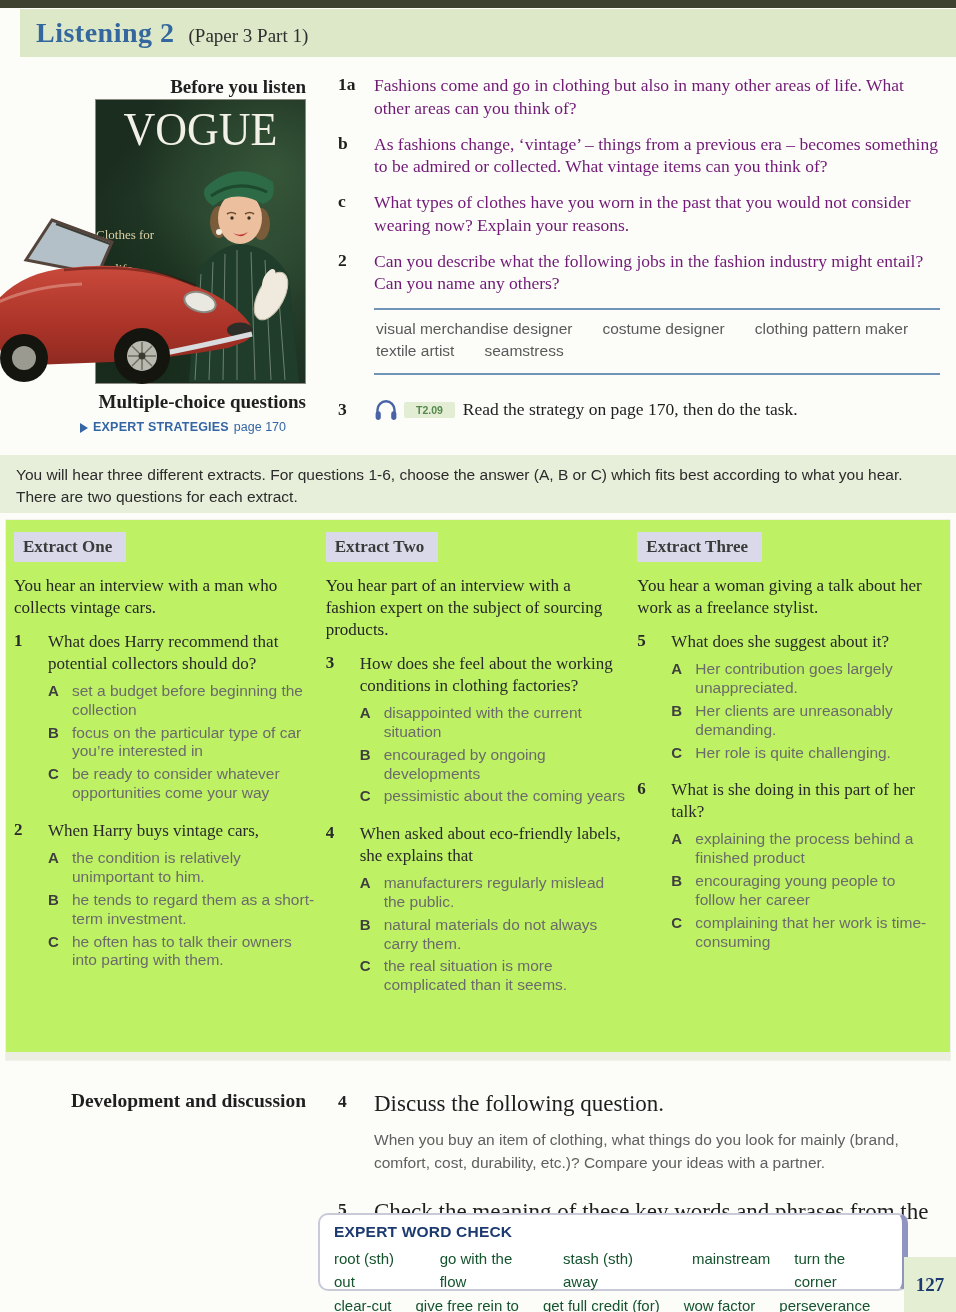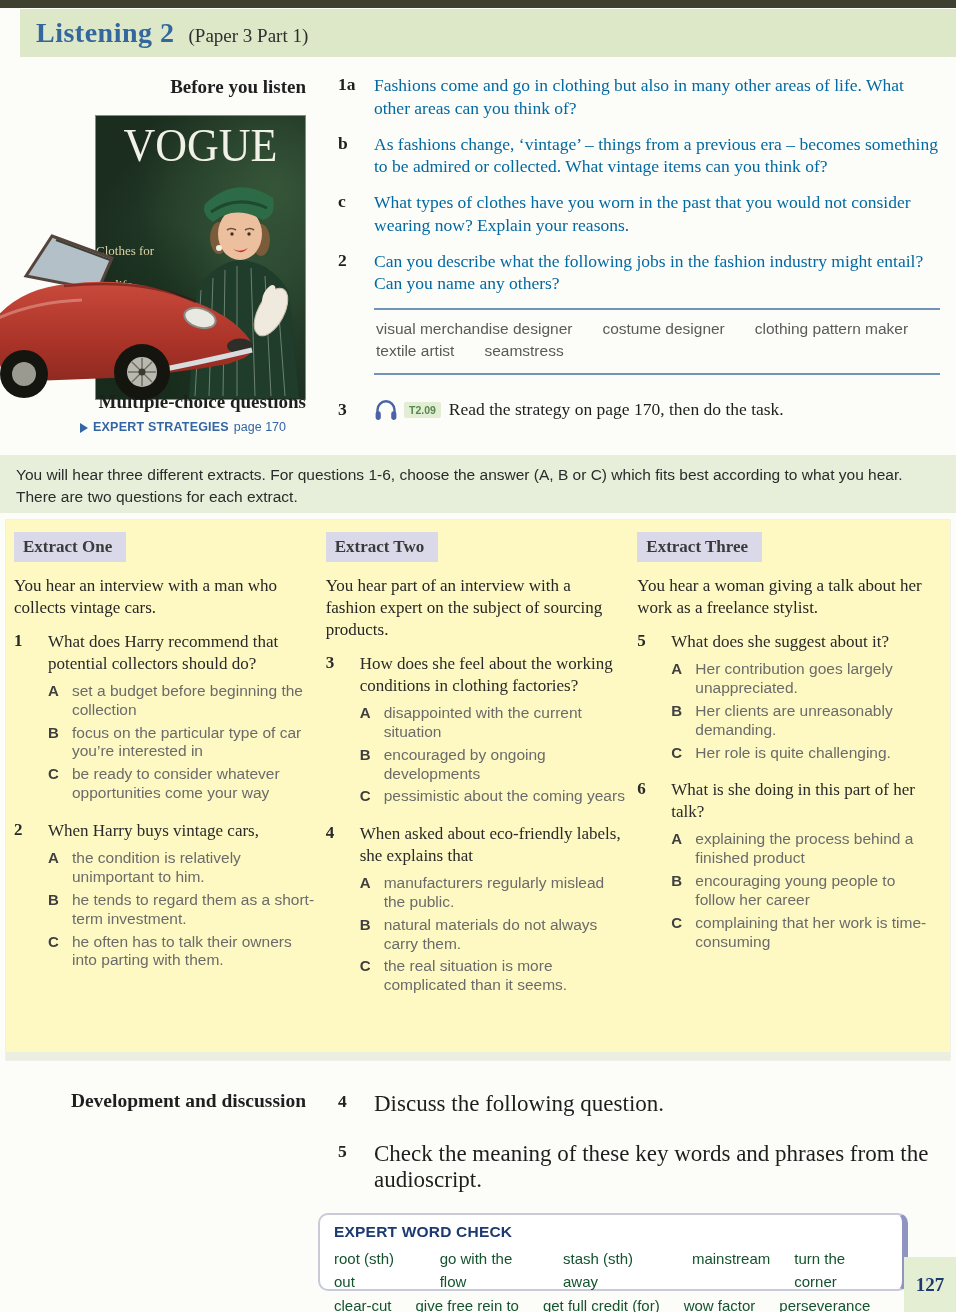--- a/index.html
+++ b/index.html
@@ -34,21 +34,21 @@
   }
   .strategies-line .arrow {
     display:inline-block; width:0; height:0; vertical-align:middle;
     border-left:8px solid #3465a4; border-top:5px solid transparent; border-bottom:5px solid transparent;
     margin-right:5px;
   }
   .strategies-line .strat-label { font-weight:bold; letter-spacing:.2px; }
   .strategies-line .strat-page { margin-left:5px; }
 
   
-  .montage { position:absolute; left:0; top:98px; width:312px; height:300px;margin-top:16px; }
+  .montage { position:absolute; left:0; top:98px; width:312px; height:300px; }
   .vogue-cover {
     position:absolute; left:96px; top:2px; width:209px; height:283px;
     background:
       radial-gradient(circle at 20% 80%, rgba(20,40,24,.9), rgba(20,40,24,0) 45%),
       radial-gradient(circle at 85% 25%, rgba(58,92,60,.8), rgba(58,92,60,0) 50%),
       radial-gradient(circle at 70% 55%, #2c4a33, #1b2d1f 75%);
     overflow:hidden; box-shadow:0 0 0 1px #8a8a80;
   }
   .vogue-masthead {
     position:absolute; top:4px; left:0; right:0; text-align:center;
@@ -60,49 +60,49 @@
     font-size:13px; color:#ddd2a6; line-height:2.6;
   }
   .vogue-tagline span { display:block; }
   .woman-svg { position:absolute; right:2px; top:44px; z-index:2; }
   .car-svg { position:absolute; left:-8px; top:108px; z-index:4; }
 
   
   .intro-items { position:absolute; left:338px; top:74px; width:602px; }
   .q-item { display:flex; margin-bottom:13px; }
   .q-item .num { width:36px; flex:0 0 36px; font-weight:bold; font-size:17.5px; color:#1e1e1e; }
-  .q-item .txt { flex:1; font-size:17.5px; line-height:1.3; color:#0369a1; }
+  .q-item .txt { flex:1; font-size:17.5px; line-height:1.3; color:#701a75; }
   .jobs-box {
     margin:6px 0 0 36px; width:566px;
     border-top:2px solid #7094b8; border-bottom:2px solid #7094b8;
     padding:8px 0 10px 2px;
   }
   .jobs-row { display:flex; gap:30px; font-family:"Liberation Sans", sans-serif;
     font-size:15.5px; color:#5a5a5a; line-height:1.45; }
   .task3-row { display:flex; align-items:center; margin-top:24px; }
   .task3-row .num { width:36px; flex:0 0 36px; font-weight:bold; font-size:17.5px; }
   .audio-badge {
     font-family:"Liberation Sans", sans-serif; font-size:10.5px; font-weight:bold;
-    color:#55884e; background:#e3edd3; border-radius:2px; padding:2px 5px; margin:0 8px 0 6px;
+    color:#55884e; background:#e3edd3; border-radius:2px; padding:2px 12px; margin:0 8px 0 6px;
   }
   .task3-row .txt { font-size:17.5px; color:#1e1e1e; }
 
   
   .instruction-banner {
     position:absolute; left:0; top:455px; width:956px; height:58px;
     background:#e7efda; padding:9px 18px 0 16px;
     font-family:"Liberation Sans", sans-serif; font-size:15.5px; color:#2b2b2b; line-height:1.45;
   }
 
   
   .extracts-panel {
     position:absolute; left:6px; top:520px; width:944px; height:540px;
-    background:#fef9c3; border-bottom:8px solid #ecEEe2; border-bottom:8px solid #eceee2;
+    background:#bef264; border-bottom:8px solid #ecEEe2; border-bottom:8px solid #eceee2;
     box-shadow:0 0 0 1px #f1f1ec;
-    display:flex; gap:11px; padding:12px 12px 0 8px;justify-content:flex-end;
+    display:flex; gap:11px; padding:12px 12px 0 8px;
   }
   .extract-col { flex:1 1 0; }
   .extract-chip {
     display:inline-block; background:#d9d9ea; color:#3a3a3a;
     font-size:17px; font-weight:bold; padding:5px 14px 5px 9px; margin-bottom:13px;
   }
   .extract-intro { font-size:17px; line-height:1.3; color:#262626; margin-bottom:12px; width:97%; }
   .mc-question { display:flex; margin-bottom:13px; }
   .mc-question .qnum { width:34px; flex:0 0 34px; font-weight:bold; font-size:17px; color:#2a2a2a; }
   .mc-question .qbody { flex:1; }
@@ -400,20 +400,21 @@
   </div>
 
 </div>
 
 <div class="dev-heading">Development and discussion</div>
 <div class="dev-items">
   <div class="dev-item">
     <span class="num">4</span>
     <span class="txt">Discuss the following question.</span>
   </div>
+  <div class="dev-para">When you buy an item of clothing, what things do you look for mainly (brand, comfort, cost, durability, etc.)? Compare your ideas with a partner.</div>
   <div class="dev-item second">
     <span class="num">5</span>
     <span class="txt">Check the meaning of these key words and phrases from the audioscript.</span>
   </div>
 </div>
 
 <div class="word-check">
   <div class="word-check-title">EXPERT WORD CHECK</div>
   <div class="word-row">
     <span>root (sth) out</span>

